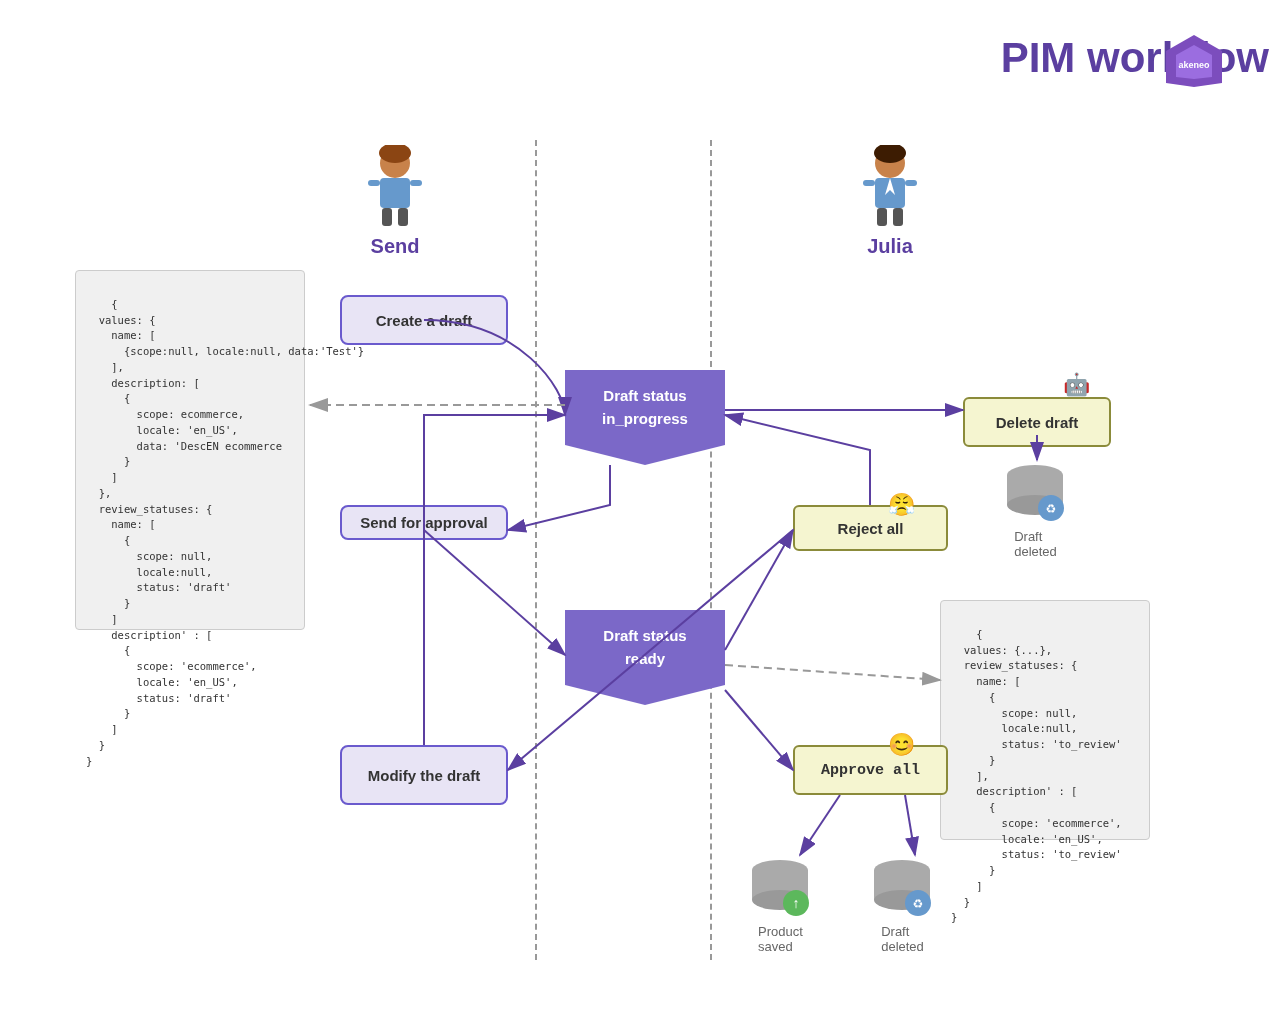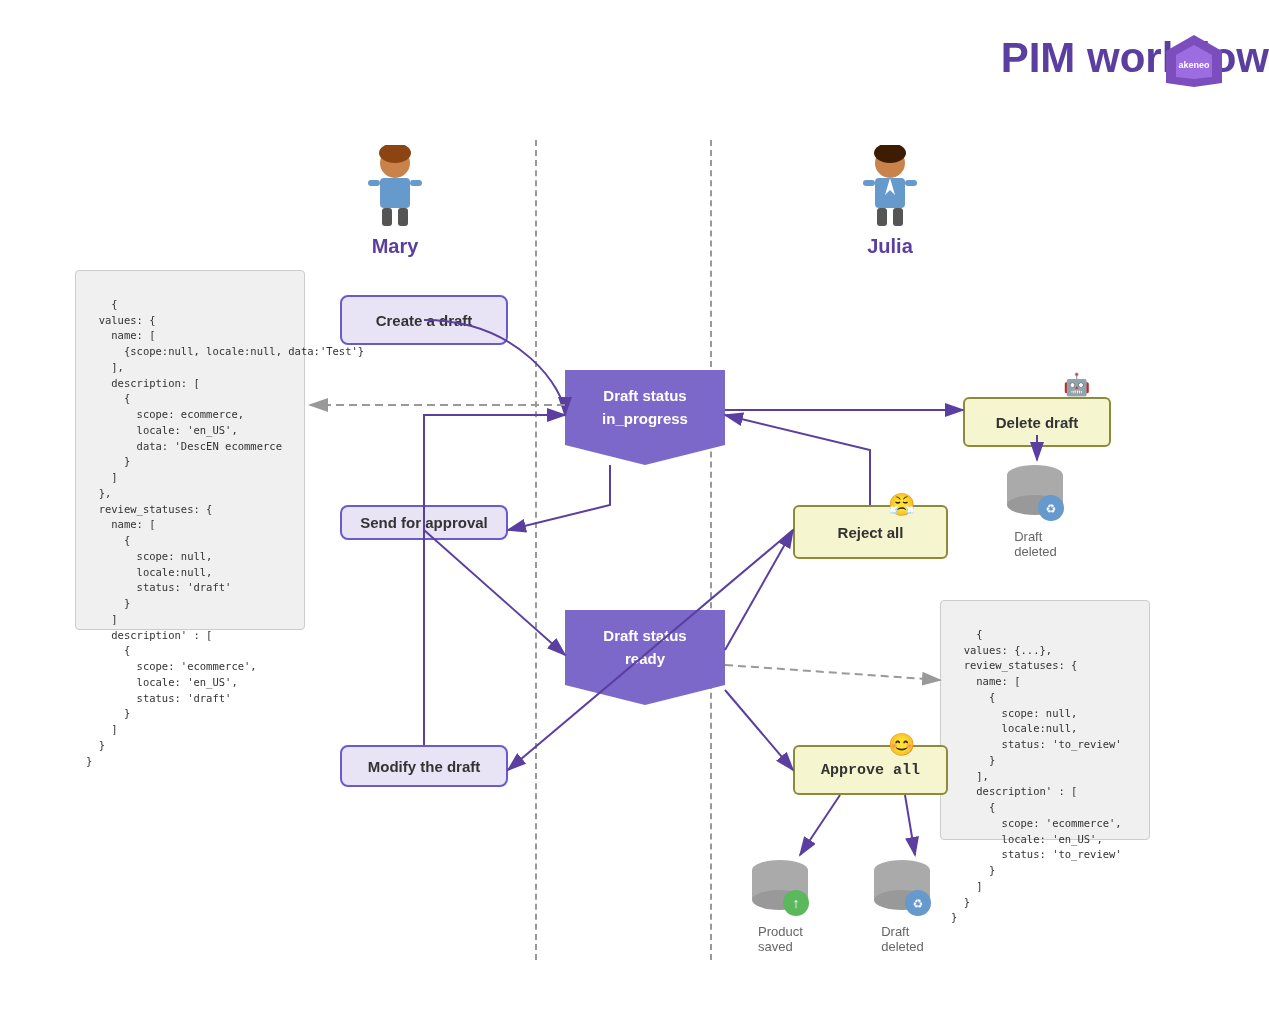--- a/index.html
+++ b/index.html
@@ -160,21 +160,21 @@
       <ellipse cx="35" cy="8" rx="16" ry="10" fill="#8B4513"></ellipse>
 
       <rect x="20" y="33" width="30" height="30" rx="4" fill="#6699cc"></rect>
 
       <rect x="8" y="35" width="12" height="6" rx="3" fill="#6699cc"></rect>
       <rect x="50" y="35" width="12" height="6" rx="3" fill="#6699cc"></rect>
 
       <rect x="22" y="63" width="10" height="18" rx="3" fill="#555"></rect>
       <rect x="38" y="63" width="10" height="18" rx="3" fill="#555"></rect>
     </svg>
-    <div class="actor-name">Mary</div>
+    <div class="actor-name">Send</div>
   </div>
 
   <div class="actor" style="left: 855px; top: 145px;">
     <svg width="70" height="85" viewBox="0 0 70 85">
 
       <circle cx="35" cy="18" r="15" fill="#c8824a"></circle>
 
       <ellipse cx="35" cy="8" rx="16" ry="10" fill="#3d1c02"></ellipse>
 
       <rect x="20" y="33" width="30" height="30" rx="4" fill="#6699cc"></rect>
@@ -264,25 +264,25 @@
 
   <div style="position:absolute; left:565px; top:610px; width:160px; height:95px;">
     <svg width="160" height="95" viewBox="0 0 160 95">
       <polygon points="0,0 160,0 160,75 80,95 0,75" fill="#7b68c8"></polygon>
     </svg>
     <div style="position:absolute; top:15px; left:0; width:160px; text-align:center; color:#fff; font-weight:bold; font-size:15px; line-height:1.5;">
       Draft status<br>ready
     </div>
   </div>
 
-  <div class="box box-rect" style="left: 340px; top: 745px; width: 168px; height: 42px; justify-content: center;">
+  <div class="box box-rect" style="left: 340px; top: 745px; width: 168px; height: 60px; justify-content: center;">
     <span>Modify the draft</span>
   </div>
 
-  <div class="box box-action-julia" style="left: 793px; top: 505px; width: 155px; height: 54px;">
+  <div class="box box-action-julia" style="left: 793px; top: 505px; width: 155px; height: 46px;">
     <span>Reject all</span>
   </div>
 
   <div style="position:absolute; left:888px; top:492px; font-size:22px;">😤</div>
 
   <div class="box box-action-julia" style="left: 793px; top: 745px; width: 155px; height: 50px; font-family: Liberation Mono, monospace;">
     <span>Approve all</span>
   </div>
 
   <div style="position:absolute; left:888px; top:732px; font-size:22px;">😊</div>

